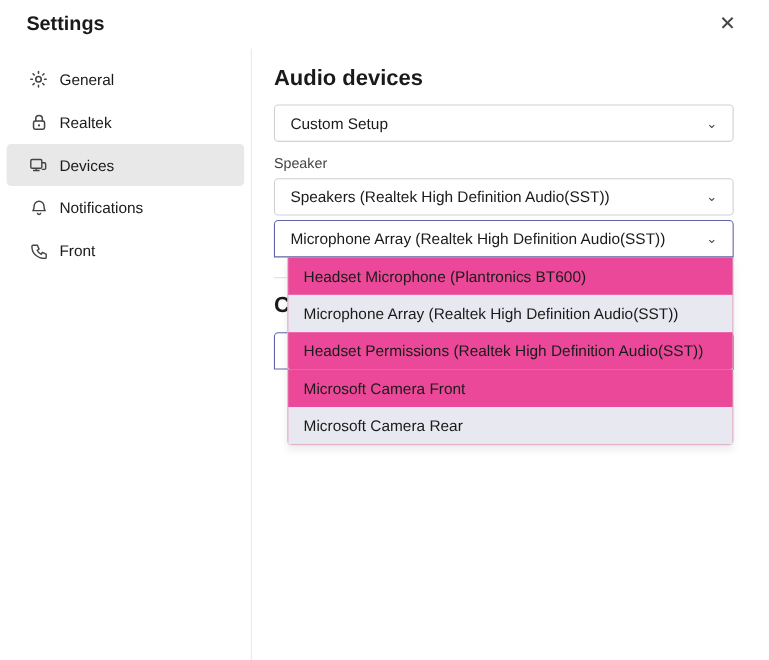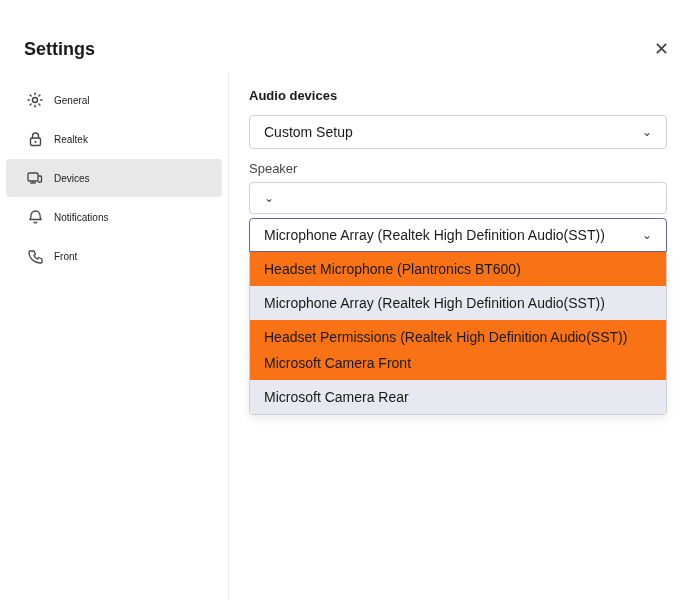--- a/index.html
+++ b/index.html
@@ -20,21 +20,21 @@
       height: 600px;
       display: flex;
       flex-direction: column;
       position: relative;
       box-shadow: 0 2px 16px rgba(0,0,0,0.18);
     }
     .dialog-header {
       display: flex;
       align-items: center;
       justify-content: space-between;
-      padding: 36px 24px 10px 24px;
+      padding: 8px 24px 10px 24px;
     }
     .dialog-title {
       font-size: 18px;
       font-weight: 600;
       color: #1a1a1a;
     }
     .close-btn {
       background: none;
       border: none;
       cursor: pointer;
@@ -56,21 +56,21 @@
     }
     .sidebar-item {
       display: flex;
       align-items: center;
       gap: 10px;
       padding: 10px 20px;
       cursor: pointer;
       border-radius: 4px;
       margin: 1px 6px;
       color: #1a1a1a;
-      font-size: 10px;
+      font-size: 14px;
     }
     .sidebar-item.active {
       background: #e8e8e8;
       font-weight: 500;
     }
     .sidebar-icon {
       width: 18px;
       height: 18px;
       flex-shrink: 0;
       display: flex;
@@ -79,21 +79,21 @@
       color: #444;
     }
     
     .main-content {
       flex: 1;
       padding: 16px 32px 16px 20px;
       overflow-y: auto;
       border-left: 1px solid #e8e8e8;
     }
     .section-title {
-      font-size: 13px;
+      font-size: 20px;
       font-weight: 700;
       color: #1a1a1a;
       margin-bottom: 12px;
     }
     .field-label {
       font-size: 13px;
       color: #444;
       margin-bottom: 6px;
       margin-top: 12px;
     }
@@ -121,23 +121,23 @@
       border-bottom-left-radius: 0;
       border-bottom-right-radius: 0;
     }
     .dropdown-chevron {
       color: #444;
       font-size: 12px;
     }
     .dropdown-list {
       position: absolute;
       top: 100%;
-      left: 0;
+      left: 12px;
       right: 0;
-      background: #f97316;
+      background: #ec4899;
       border: 1px solid #d0d0d0;
       border-top: none;
       z-index: 10;
       border-bottom-left-radius: 4px;
       border-bottom-right-radius: 4px;
       box-shadow: 0 4px 8px rgba(0,0,0,0.08);
     }
     .dropdown-option {
       padding: 9px 14px;
       cursor: pointer;
@@ -228,20 +228,21 @@
         <button class="dropdown-btn">
           <span>Custom Setup</span>
           <span class="dropdown-chevron">⌄</span>
         </button>
       </div>
 
       <div class="field-label">Speaker</div>
 
       <div class="dropdown-container">
         <button class="dropdown-btn">
+          <span>Speakers (Realtek High Definition Audio(SST))</span>
           <span class="dropdown-chevron">⌄</span>
         </button>
       </div>
 
 
       <div class="dropdown-container">
         <button class="dropdown-btn open">
           <span>Microphone Array (Realtek High Definition Audio(SST))</span>
           <span class="dropdown-chevron">⌄</span>
         </button>

